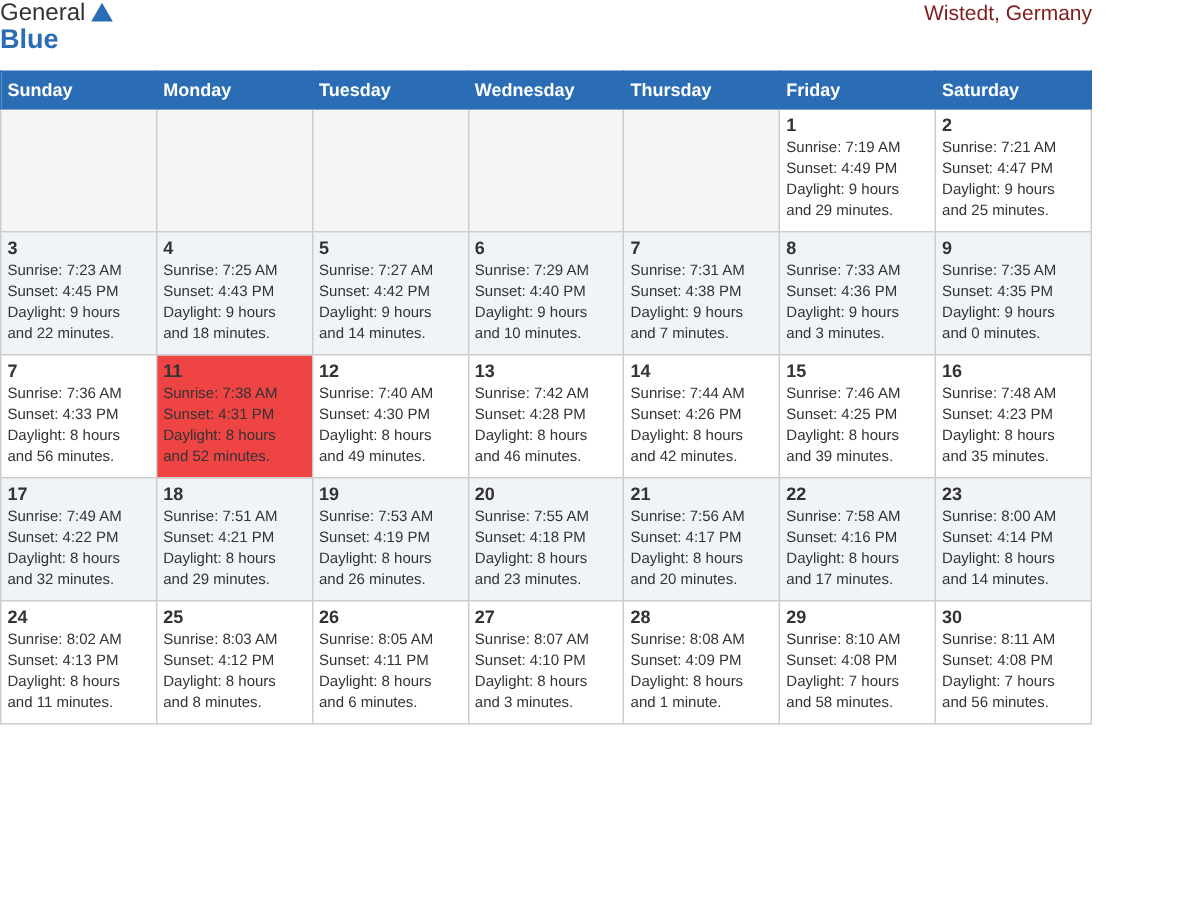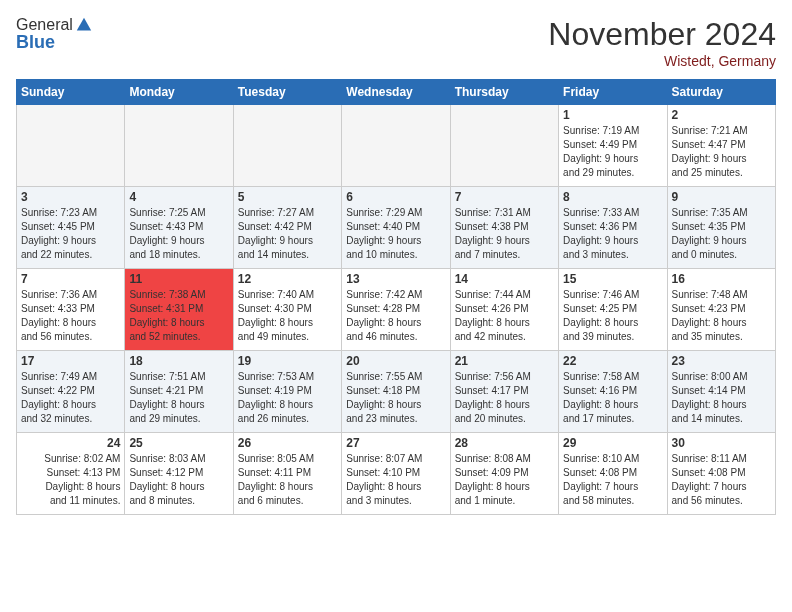--- a/index.html
+++ b/index.html
@@ -4,23 +4,22 @@
   <style>
     * { margin: 0; padding: 0; box-sizing: border-box; }
     body {
       font-family: Arial, sans-serif;
       background: #fff;
       width: 792px;
       height: 612px;
       overflow: hidden;
     }
     .page {
-      width: 792px;
+      width: 728px;
       height: 612px;
-      padding: 16px;
     }
     .header {
       display: flex;
       justify-content: space-between;
       align-items: flex-start;
       margin-bottom: 10px;
     }
     .logo {
       display: flex;
       align-items: center;
@@ -95,21 +94,20 @@
         <div style="display:flex;align-items:center;">
           <span class="logo-general">General</span>
           <svg class="logo-icon" viewBox="0 0 20 20">
             <polygon points="10,2 18,16 2,16" fill="#2a6db5"></polygon>
           </svg>
         </div>
         <div class="logo-blue" style="font-size:18px;font-weight:bold;color:#2a6db5;margin-top:-2px;">Blue</div>
       </div>
     </div>
     <div class="title-area">
-      <div class="month-title">November 2024</div>
       <div class="location">Wistedt, Germany</div>
     </div>
   </div>
 
   <table class="calendar">
     <thead>
       <tr>
         <th>Sunday</th>
         <th>Monday</th>
         <th>Tuesday</th>
@@ -219,21 +217,21 @@
           <td style="background: rgb(240, 244, 248);">
             <span class="day-number">22</span>
             <div class="day-info">Sunrise: 7:58 AM<br>Sunset: 4:16 PM<br>Daylight: 8 hours<br>and 17 minutes.</div>
           </td>
           <td style="background: rgb(240, 244, 248);">
             <span class="day-number">23</span>
             <div class="day-info">Sunrise: 8:00 AM<br>Sunset: 4:14 PM<br>Daylight: 8 hours<br>and 14 minutes.</div>
           </td>
         </tr>
         <tr>
-          <td style="background: rgb(255, 255, 255); text-align: right;">
+          <td style="background: rgb(255, 255, 255);">
             <span class="day-number">24</span>
             <div class="day-info">Sunrise: 8:02 AM<br>Sunset: 4:13 PM<br>Daylight: 8 hours<br>and 11 minutes.</div>
           </td>
           <td style="background: rgb(255, 255, 255);">
             <span class="day-number">25</span>
             <div class="day-info">Sunrise: 8:03 AM<br>Sunset: 4:12 PM<br>Daylight: 8 hours<br>and 8 minutes.</div>
           </td>
           <td style="background: rgb(255, 255, 255);">
             <span class="day-number">26</span>
             <div class="day-info">Sunrise: 8:05 AM<br>Sunset: 4:11 PM<br>Daylight: 8 hours<br>and 6 minutes.</div>

